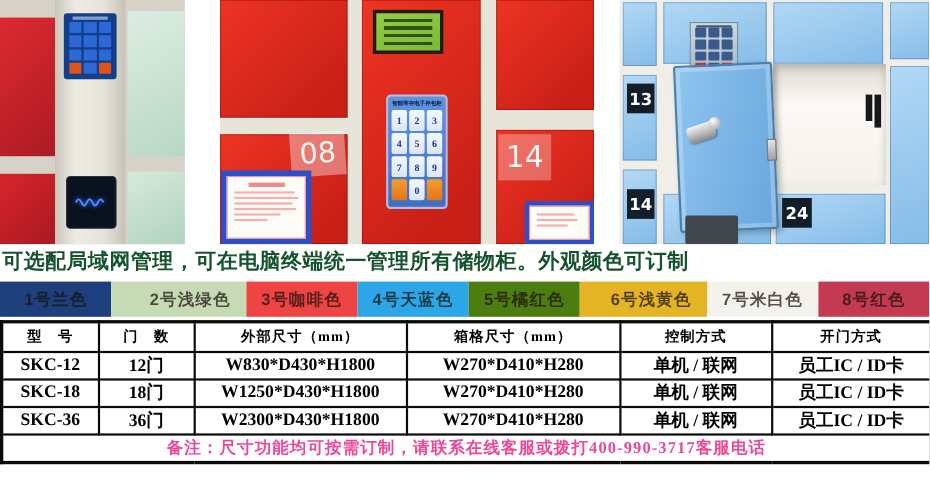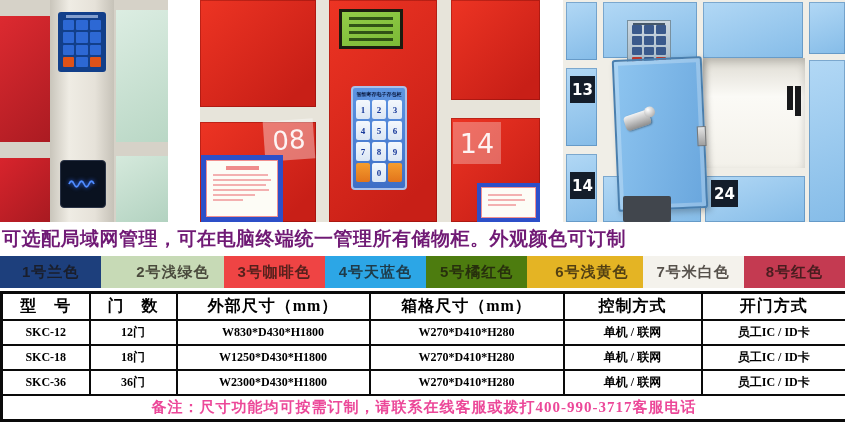--- a/index.html
+++ b/index.html
@@ -98,22 +98,22 @@
   .swatch { flex:1; display:flex; align-items:center; justify-content:center;
             font-family:Liberation Sans, sans-serif; font-weight:bold; font-size:15px;
             color:rgba(25,18,12,.72); letter-spacing:1px; }
 
   
   .spec-wrap { position:absolute; left:0; top:291px; width:845px; }
   table.spec { width:845px; border-collapse:collapse; table-layout:fixed;
                font-family:"Liberation Serif", "DejaVu Serif", serif; font-weight:bold; color:#000;
                border:3px solid #0a0a0a; }
   table.spec th, table.spec td { border:2px solid #0a0a0a; text-align:center; white-space:nowrap; overflow:hidden; }
-  table.spec th { height:27px; font-size:16px; letter-spacing:1px; font-weight:bold; }
-  table.spec td { height:25px; font-size:12px; }
+  table.spec th { height:27px; font-size:13px; letter-spacing:1px; font-weight:bold; }
+  table.spec td { height:25px; font-size:16px; }
   table.spec td.note-cell { font-size:15px; letter-spacing:1px; height:26px; }
 </style>
 </head>
 <body>
 
 <div class="screen">
 
   <div id="photo1" class="photo">
     <div class="abs p1-red-top"></div>
     <div class="abs p1-red-bot"></div>
@@ -229,21 +229,21 @@
       <div class="latch"></div>
     </div>
 
     <div class="p3-tag" style="left:7px;top:76px;width:25px;height:27px">13</div>
     <div class="p3-tag" style="left:7px;top:172px;width:25px;height:27px">14</div>
     <div class="p3-tag" style="left:148px;top:180px;width:27px;height:27px">24</div>
 
     <div class="abs p3-reader"></div>
   </div>
 
-  <div class="headline" style="color: #701a75;">可选配局域网管理，可在电脑终端统一管理所有储物柜。外观颜色可订制</div>
+  <div class="headline" style="color: #14532d;">可选配局域网管理，可在电脑终端统一管理所有储物柜。外观颜色可订制</div>
 
   <div class="swatch-bar">
     <div class="swatch" style="background: rgb(29, 63, 124);">
         <span>1号兰色</span>
       </div>
     <div class="swatch" style="background: rgb(199, 218, 182); padding-left: 21px;">
         <span>2号浅绿色</span>
       </div>
     <div class="swatch" style="background: #ef4444;">
         <span>3号咖啡色</span>

